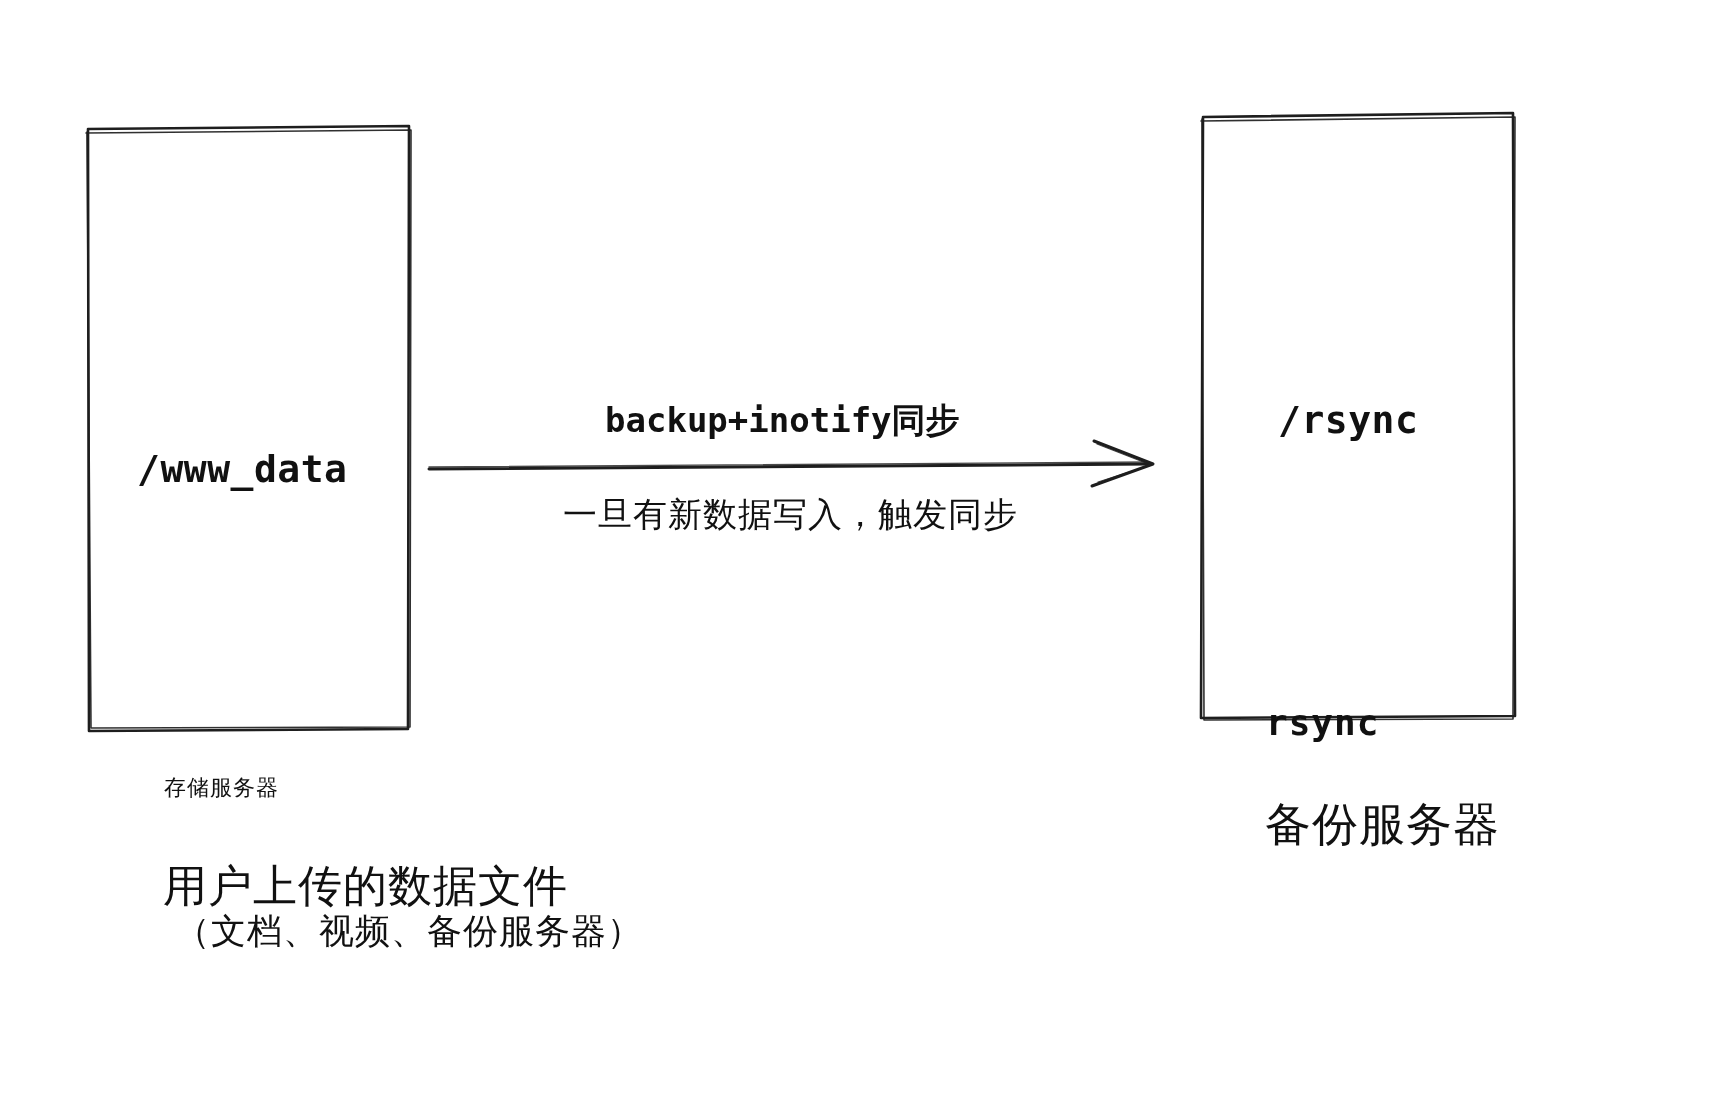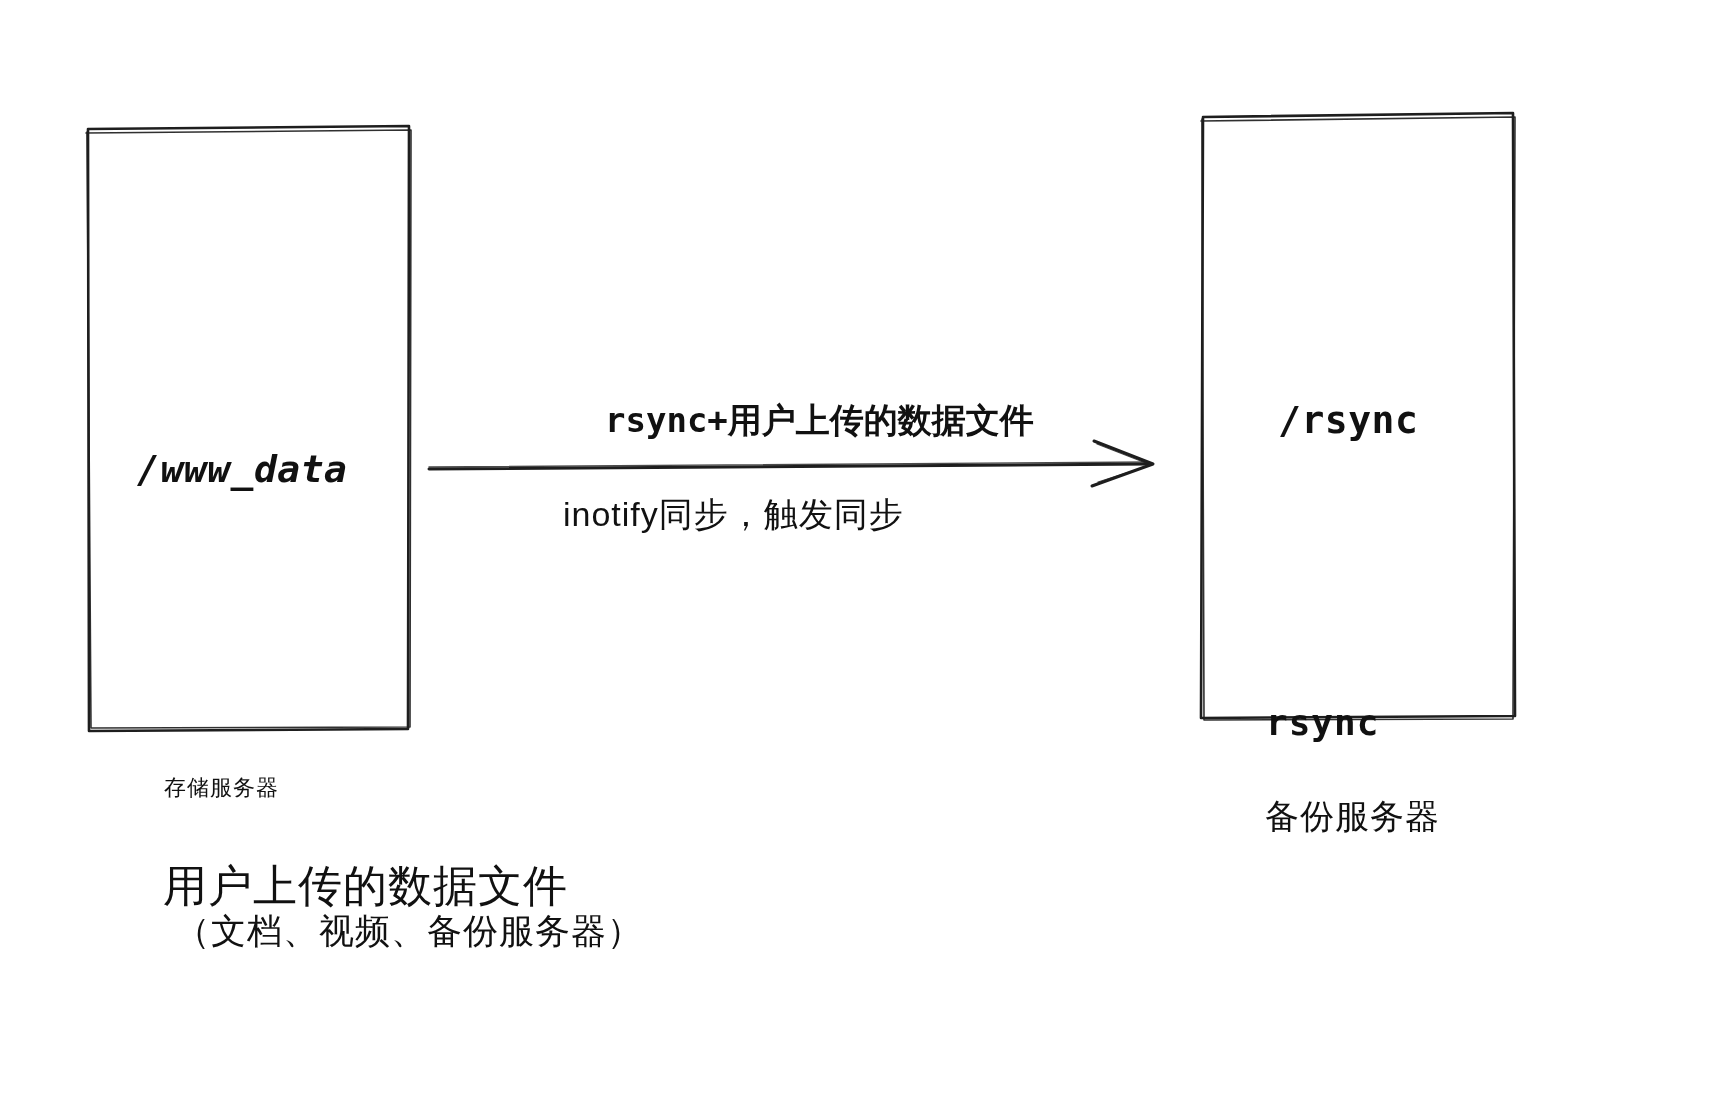--- a/index.html
+++ b/index.html
@@ -90,26 +90,26 @@
     top: 702px;
     font-family: "DejaVu Sans Mono", "Liberation Mono", monospace;
     font-size: 36px;
     font-weight: 700;
     letter-spacing: 1px;
   }
 
   #caption-backup-server {
     left: 1265px;
     top: 794px;
-    font-size: 34px;
+    font-size: 46px;
     letter-spacing: 1px;
     font-family: Liberation Mono, monospace;
   }
 
-  #node-label-www-data { left: 137px; top: 447px; font-style: italic; }
+  #node-label-www-data { left: 137px; top: 447px; }
   #node-label-backup  { left: 1278px; top: 398px; }
 </style>
 </head>
 <body>
 
 <svg id="canvas" viewBox="0 0 1710 1110" xmlns="http://www.w3.org/2000/svg">
 
   <g>
     <path d="M88,129 L409,126 L408,729 L89,731 Z" fill="none" stroke="#1e1e1e" stroke-width="2.6" stroke-linecap="round" stroke-linejoin="round"></path>
     <path d="M86,133 L411,130 L410,727 L91,728 L87,132" fill="none" stroke="#1e1e1e" stroke-width="1.6" stroke-linecap="round" stroke-linejoin="round" opacity="0.92"></path>
@@ -126,23 +126,23 @@
 
     <path d="M1094,441 L1153,464 L1092,486" fill="none" stroke="#1e1e1e" stroke-width="3" stroke-linecap="round" stroke-linejoin="round"></path>
     <path d="M1097,444 L1151,465 L1098,482" fill="none" stroke="#1e1e1e" stroke-width="1.3" stroke-linecap="round" stroke-linejoin="round" opacity="0.8"></path>
   </g>
 </svg>
 
 <div class="node-label" id="node-label-www-data">/www_data</div>
 
 <div class="node-label" id="node-label-backup">/rsync</div>
 
-<div class="edge-label" id="edge-label-top">rsync+用户上传的数据文件</div>
+<div class="edge-label" id="edge-label-top">backup+inotify同步</div>
 
-<div class="edge-label" id="edge-label-bottom">inotify同步，触发同步</div>
+<div class="edge-label" id="edge-label-bottom">一旦有新数据写入，触发同步</div>
 
 <div class="caption" id="caption-storage-server">存储服务器</div>
 
 <div class="caption" id="caption-user-files-1">用户上传的数据文件</div>
 
 <div class="caption" id="caption-user-files-2">（文档、视频、备份服务器）</div>
 
 <div class="caption" id="caption-rsync">rsync</div>
 
 <div class="caption" id="caption-backup-server">备份服务器</div>

